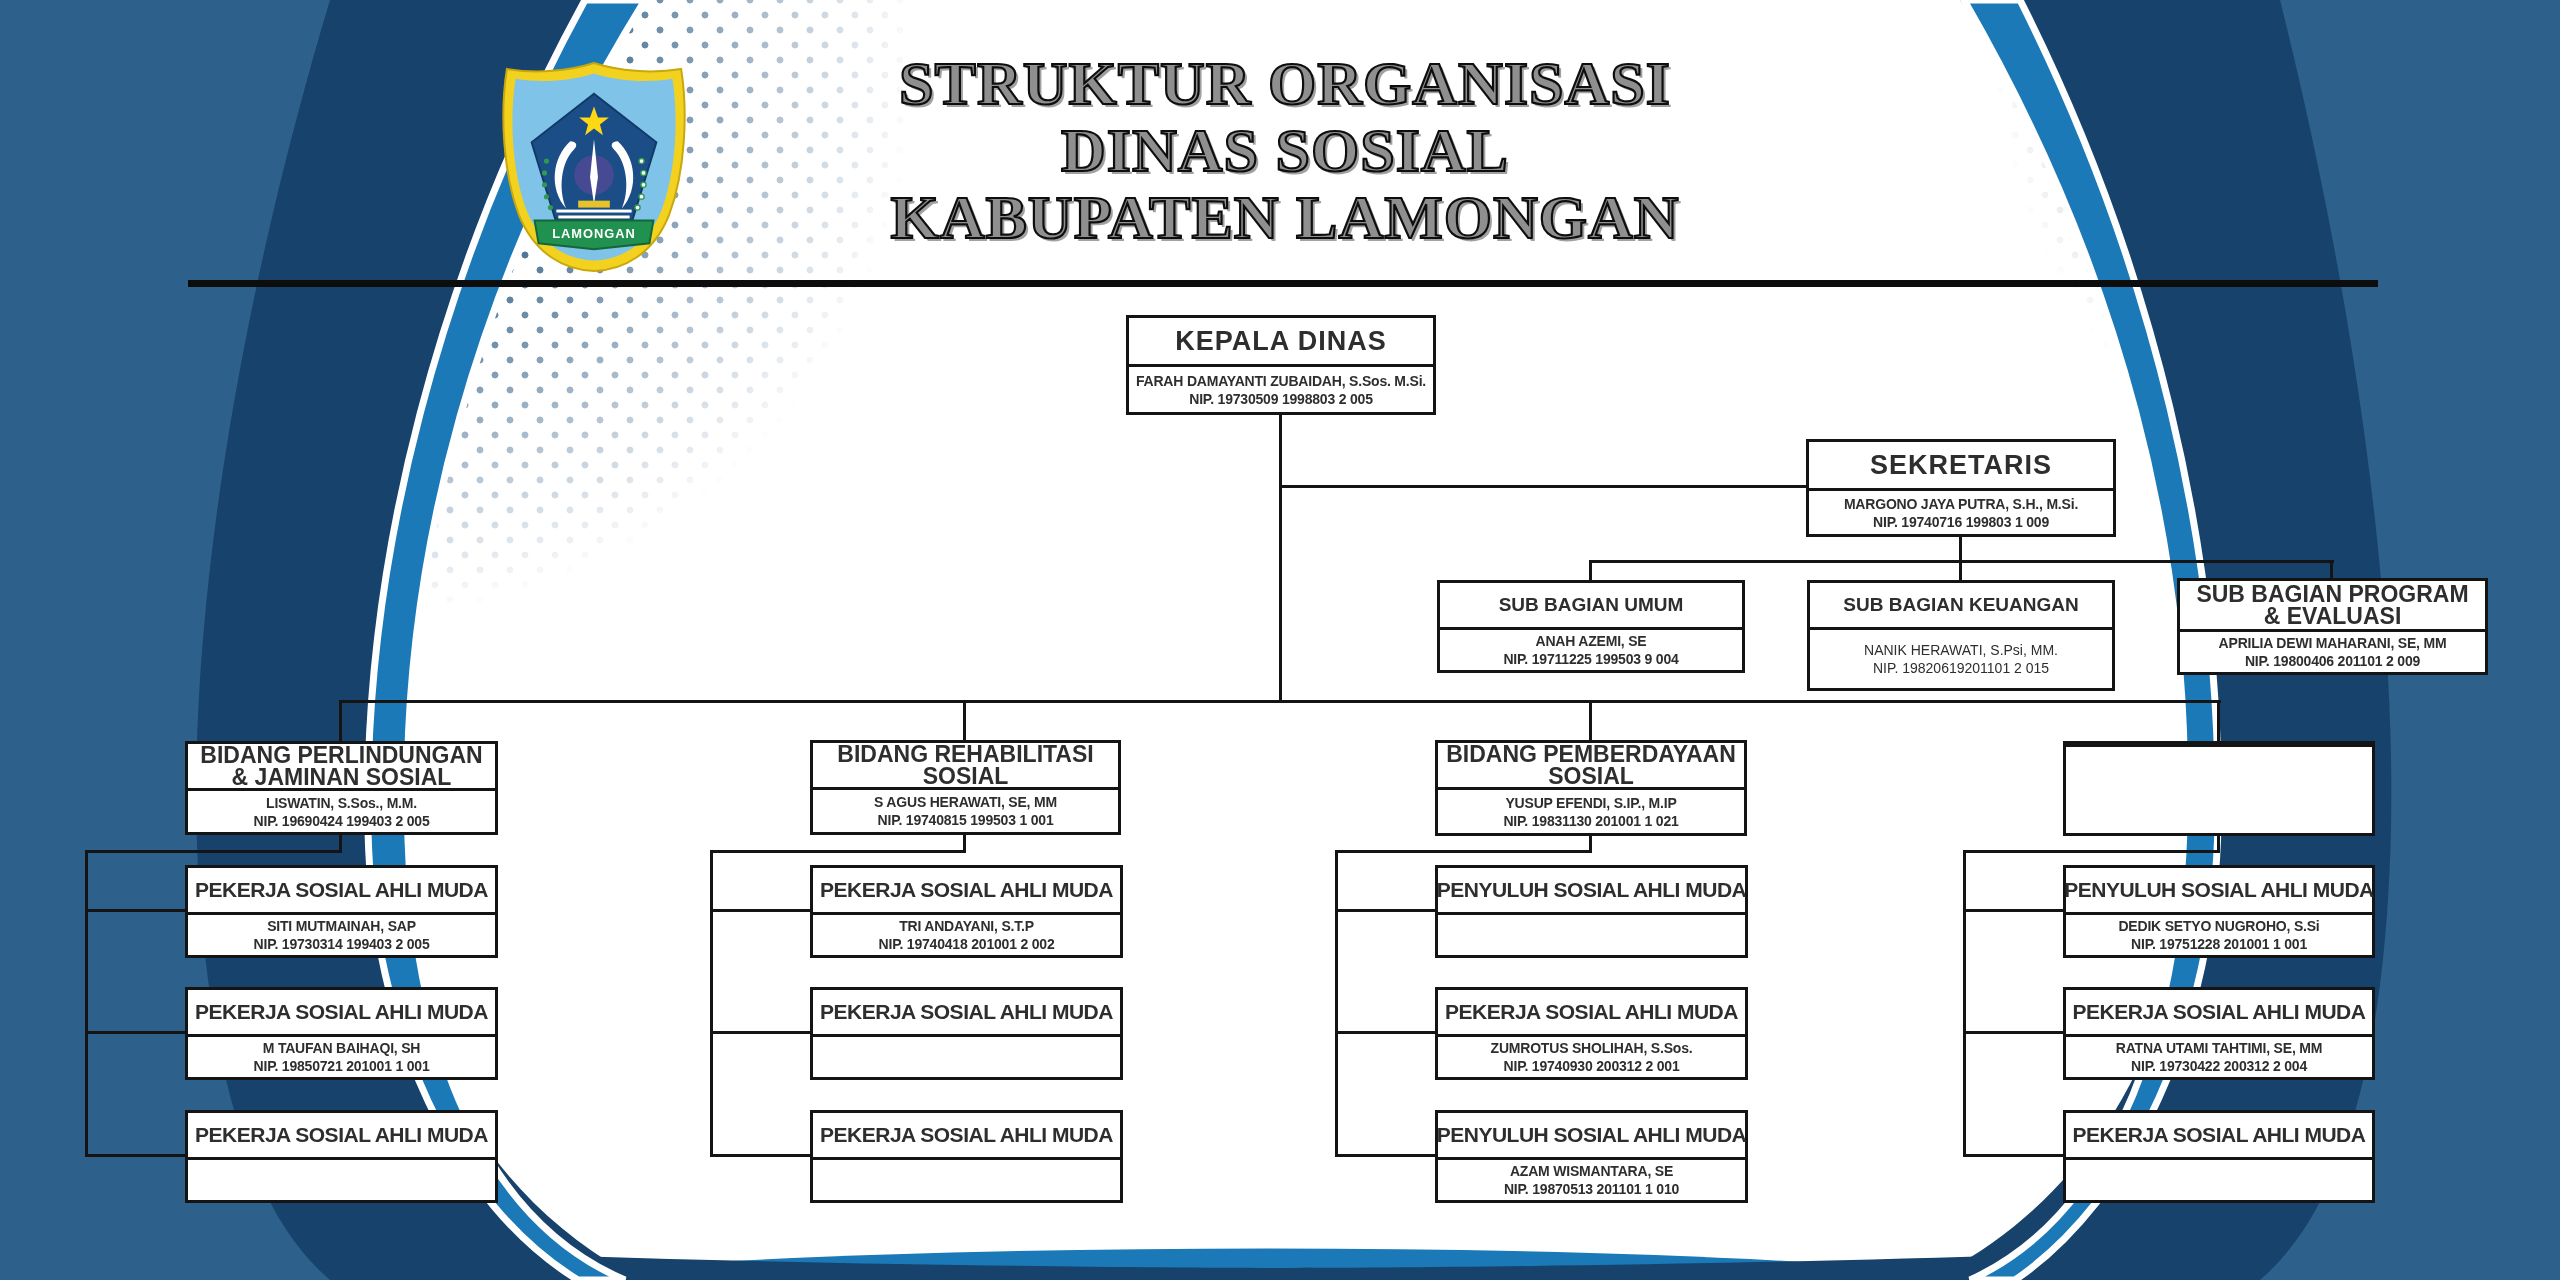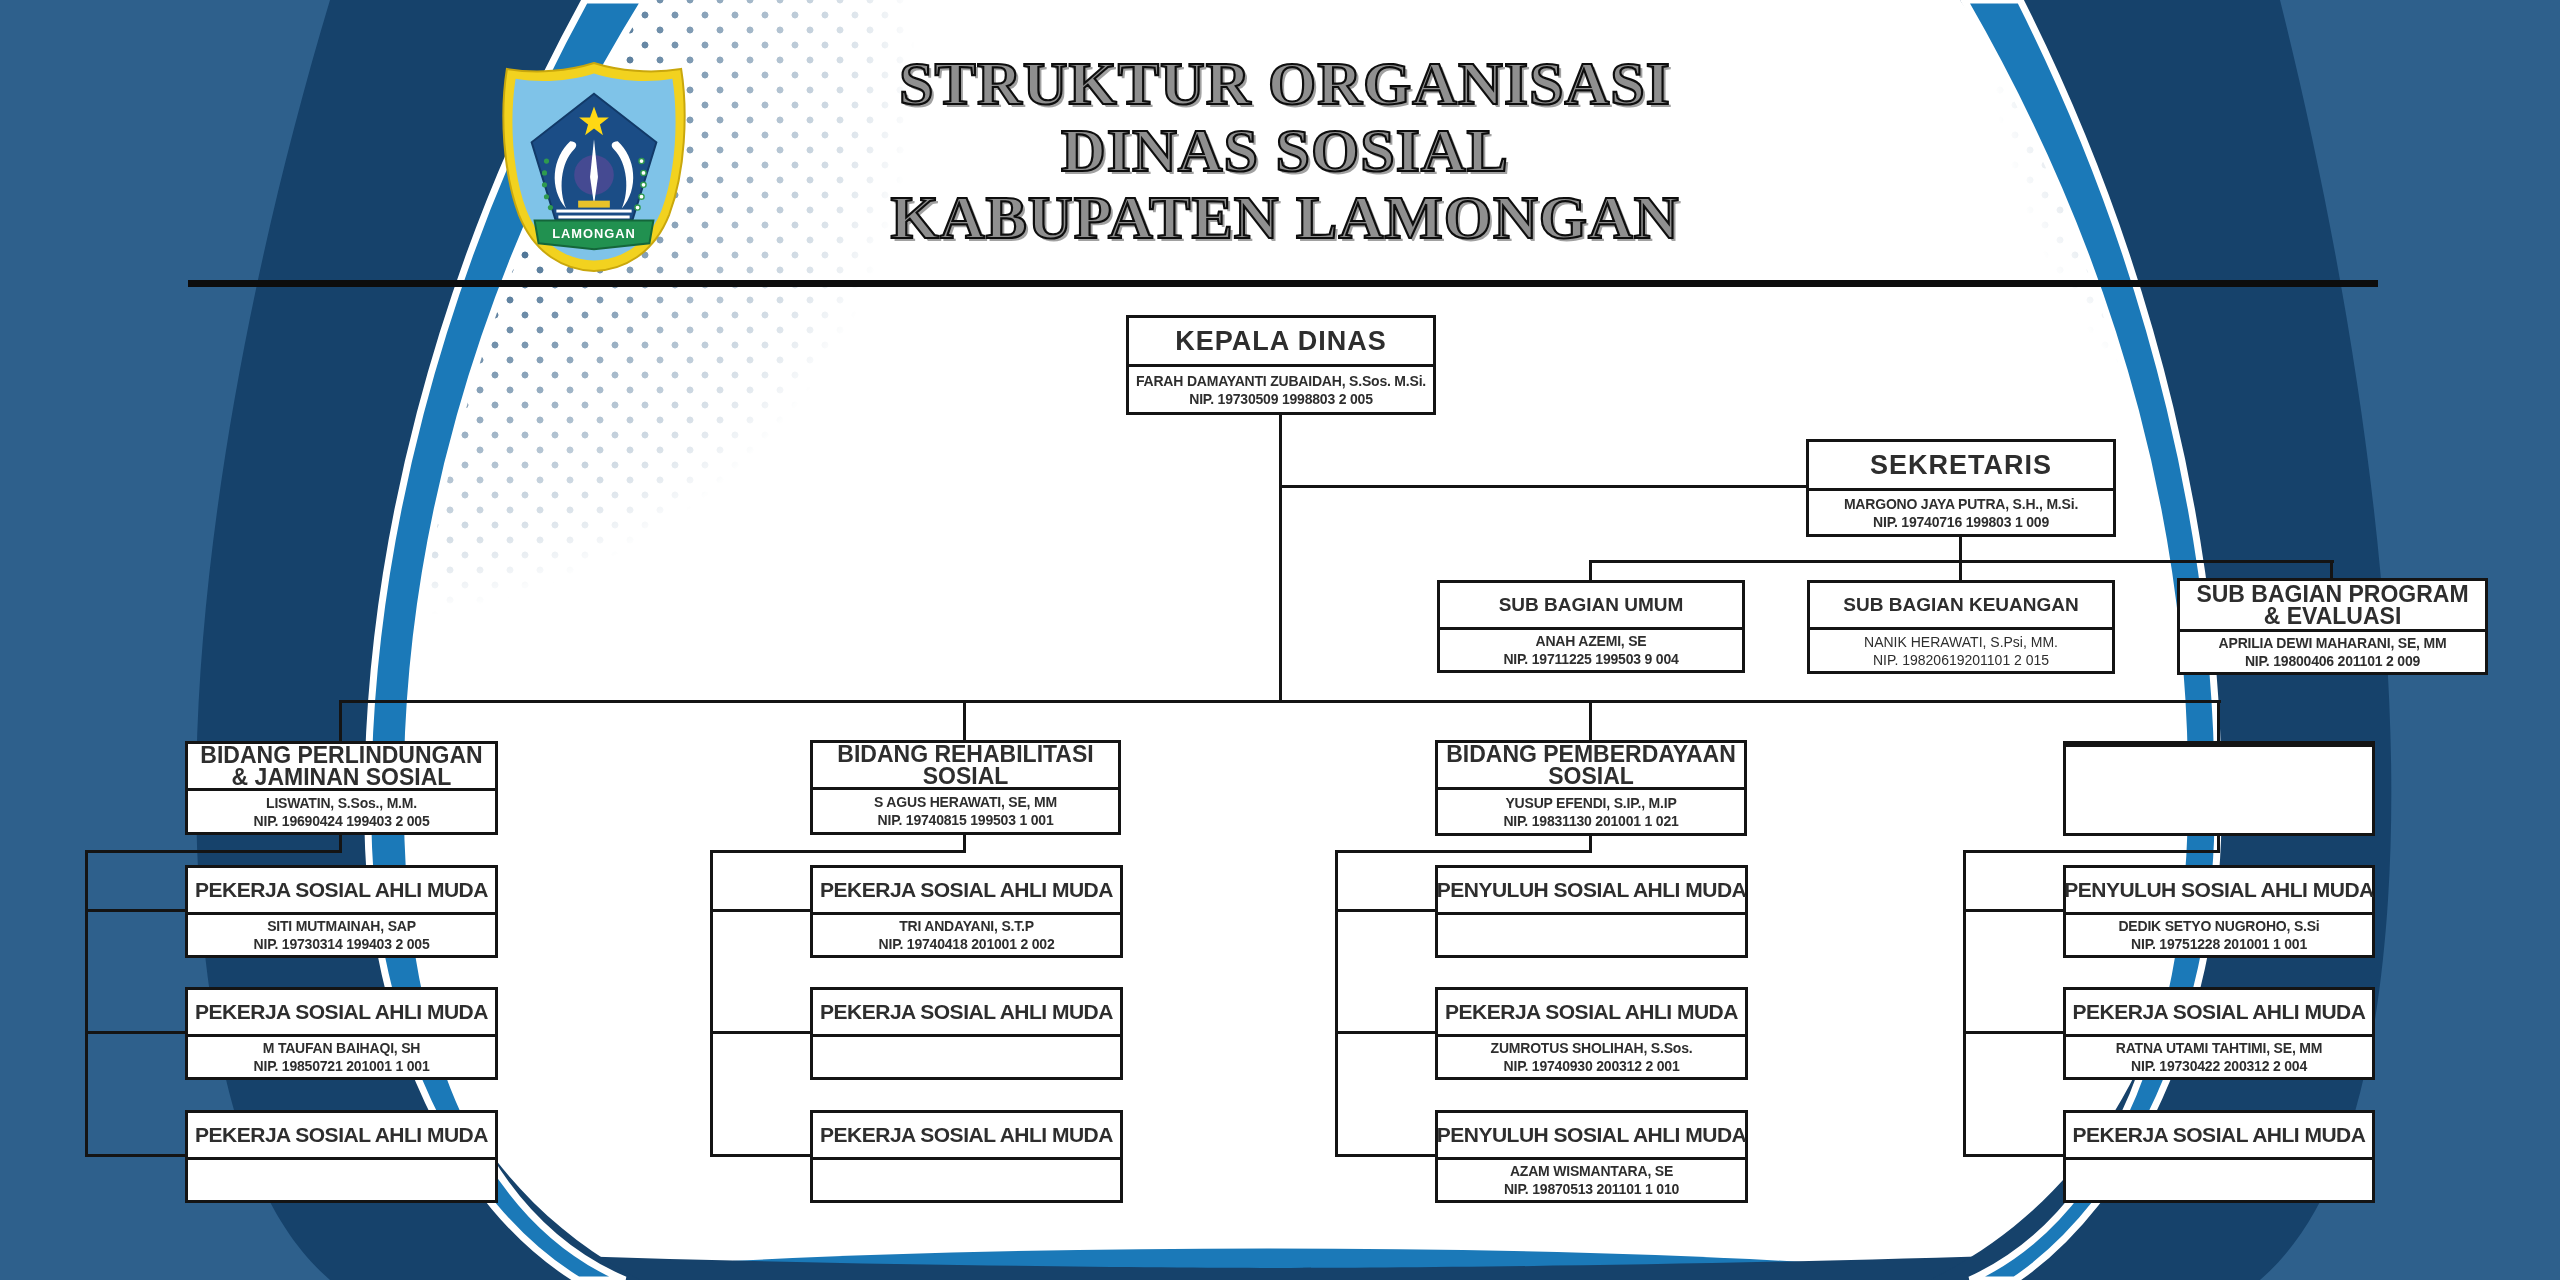--- a/index.html
+++ b/index.html
@@ -176,21 +176,21 @@
 </div>
 
 <div class="node" style="left:1437px;top:580px;width:308px;height:93px">
   <div class="role r-md">SUB BAGIAN UMUM</div>
   <div class="info">
     <div class="name">ANAH AZEMI, SE</div>
     <div class="nip">NIP. 19711225 199503 9 004</div>
   </div>
 </div>
 
-<div class="node regular" style="left:1807px;top:580px;width:308px;height:94px">
+<div class="node regular" style="left:1807px;top:580px;width:308px;height:111px">
   <div class="role r-md">SUB BAGIAN KEUANGAN</div>
   <div class="info">
     <div class="name">NANIK HERAWATI, S.Psi, MM.</div>
     <div class="nip">NIP. 19820619201101 2 015</div>
   </div>
 </div>
 
 <div class="node" style="left:2177px;top:578px;width:311px;height:97px">
   <div class="role r-2line" style="height:48px">SUB BAGIAN PROGRAM
 &amp; EVALUASI</div>

